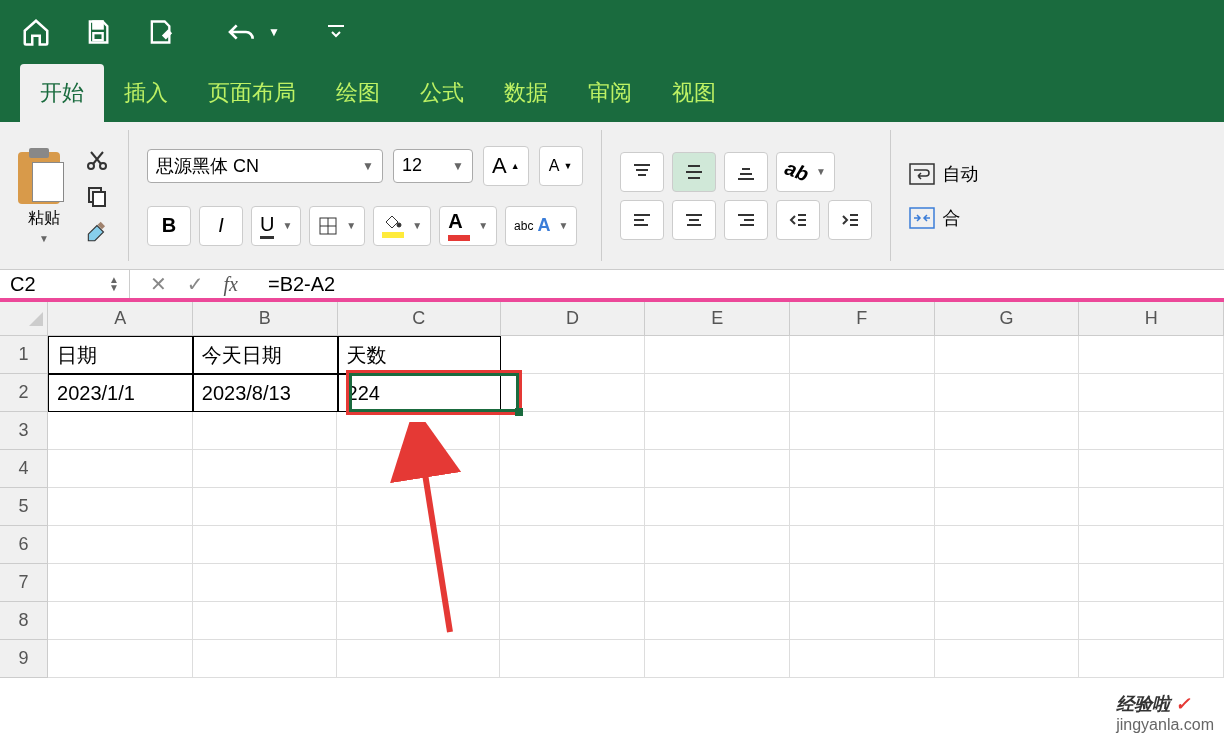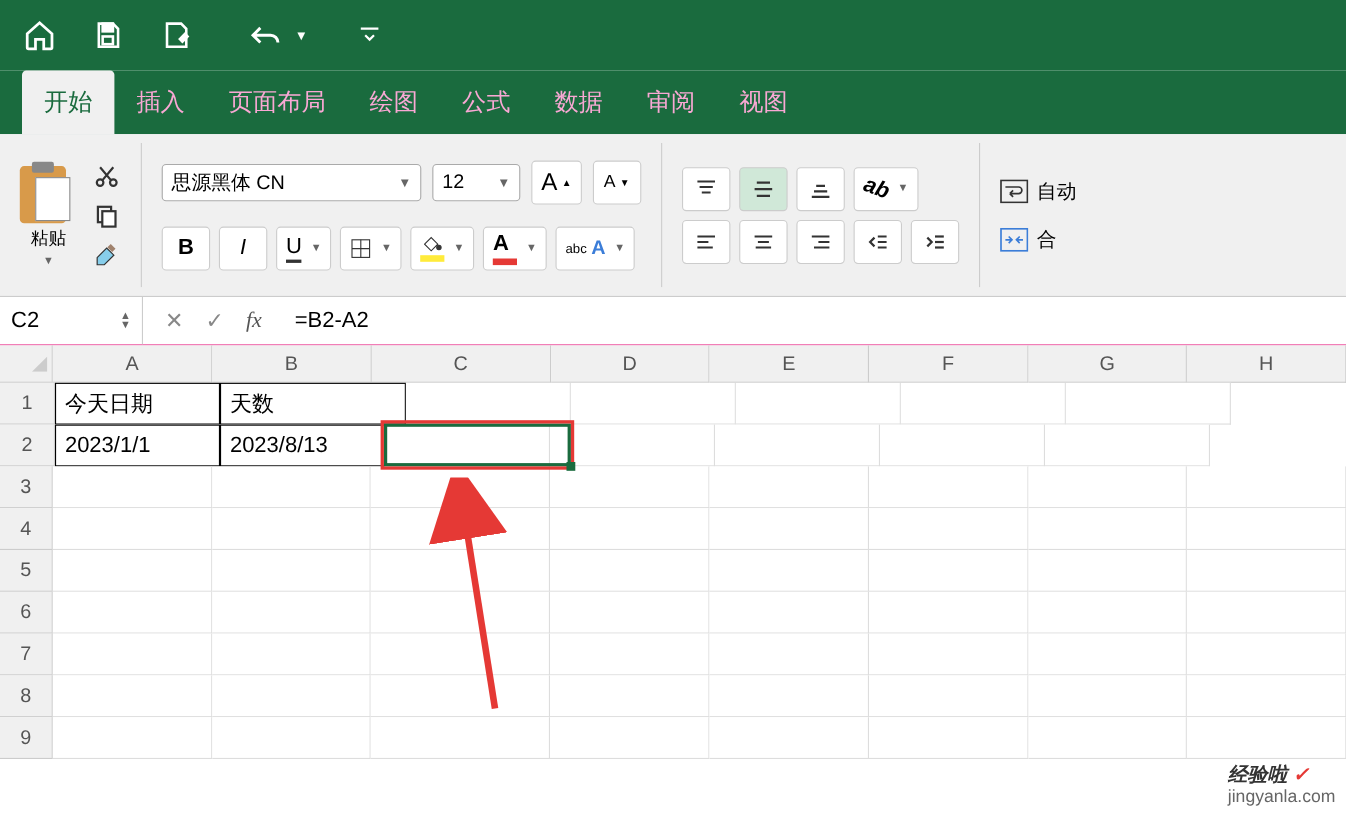--- a/index.html
+++ b/index.html
@@ -4,21 +4,21 @@
 <style>
 * { box-sizing: border-box; margin: 0; padding: 0; font-family: "Microsoft YaHei", Arial, sans-serif; }
 body { background: #fff; width: 1224px; height: 744px; overflow: hidden; position: relative; }
 
 
 .titlebar { background: #1a6b3e; height: 64px; display: flex; align-items: center; padding: 0 20px; gap: 30px; }
 .titlebar .tbicon { width: 32px; height: 32px; display: flex; align-items: center; justify-content: center; color: #fff; cursor: pointer; }
 
 
 .tabbar { background: #1a6b3e; height: 58px; display: flex; align-items: center; padding-left: 20px; }
-.tab { padding: 14px 20px; color: #f9a8d4; font-size: 22px; cursor: pointer; }
+.tab { padding: 14px 20px; color: #bef264; font-size: 22px; cursor: pointer; }
 .tab.active { background: #f0f0f0; color: #1a6b3e; border-radius: 4px 4px 0 0; }
 
 
 .ribbon { background: #f0f0f0; height: 148px; display: flex; border-bottom: 1px solid #ccc; padding: 8px 0; }
 .rgroup { padding: 0 18px; border-right: 1px solid #ccc; display: flex; flex-direction: column; justify-content: center; gap: 20px; height: 100%; }
 .rgroup:last-child { border-right: none; }
 
 .paste-big { display: flex; flex-direction: column; align-items: center; gap: 4px; }
 .paste-icon { width: 52px; height: 56px; position: relative; }
 .clipboard-back { width: 42px; height: 52px; background: #d89a4a; border-radius: 4px; position: absolute; left: 0; top: 4px; }
@@ -41,21 +41,21 @@
 .btn.active { background: #d0e8d8; }
 
 .underline-bar { border-bottom: 3px solid #333; }
 .fill-swatch { width: 22px; height: 6px; background: #ffeb3b; display: block; margin-top: 2px; }
 .color-swatch { width: 22px; height: 6px; background: #e53935; display: block; margin-top: 2px; }
 
 .align-grid { display: flex; flex-direction: column; gap: 8px; }
 .autowrap { display: flex; align-items: center; gap: 8px; font-size: 18px; }
 
 
-.formulabar { height: 44px; border-bottom: 1px solid #ec4899; display: flex; align-items: center; background: #fff; justify-content: flex-end; }
+.formulabar { height: 32px; border-bottom: 4px solid #ec4899; display: flex; align-items: center; background: #fff; justify-content: flex-end; }
 .namebox { width: 130px; height: 100%; border-right: 1px solid #ccc; display: flex; align-items: center; padding: 0 10px; font-size: 20px; position: relative; }
 .namebox .stepper { margin-left: auto; font-size: 10px; color: #666; display: flex; flex-direction: column; line-height: 8px; }
 .fbicons { display: flex; gap: 20px; padding: 0 20px; color: #888; font-size: 20px; align-items: center; }
 .fx { font-style: italic; font-family: Georgia, serif; color: #555; }
 .formula-input { flex: 1; padding: 0 10px; font-size: 20px; }
 
 
 .sheet { position: relative; }
 .headrow { display: flex; height: 34px; }
 .corner { width: 50px; height: 34px; background: #f0f0f0; border-right: 1px solid #ccc; border-bottom: 1px solid #ccc; display: flex; align-items: center; justify-content: flex-end; padding-right: 4px; }
@@ -121,21 +121,21 @@
   <div class="tab">页面布局</div>
   <div class="tab">绘图</div>
   <div class="tab">公式</div>
   <div class="tab">数据</div>
   <div class="tab">审阅</div>
   <div class="tab">视图</div>
 </div>
 
 <div class="ribbon">
   <div class="rgroup">
-    <div style="display:flex;gap:14px;align-items:flex-start">
+    <div style="display:flex;gap:14px;align-items:center">
       <div class="paste-big">
         <div class="paste-icon">
           <div class="clipboard-back"></div>
           <div class="clipboard-front"></div>
           <div class="clipboard-clip"></div>
         </div>
         <span class="paste-label">粘贴</span>
         <span style="font-size:10px;color:#666">▼</span>
       </div>
       <div class="mini-col">
@@ -342,32 +342,34 @@
     <div class="colh wide">C</div>
     <div class="colh">D</div>
     <div class="colh">E</div>
     <div class="colh">F</div>
     <div class="colh">G</div>
     <div class="colh">H</div>
   </div>
 
   <div class="row">
     <div class="rowh">1</div>
+    <div class="cell bordered">日期</div>
     <div class="cell bordered">今天日期</div>
     <div class="cell wide bordered">天数</div>
     <div class="cell"></div>
     <div class="cell"></div>
     <div class="cell"></div>
     <div class="cell"></div>
     <div class="cell"></div>
   </div>
   <div class="row">
     <div class="rowh">2</div>
     <div class="cell bordered">2023/1/1</div>
     <div class="cell bordered">2023/8/13</div>
+    <div class="cell wide bordered">224</div>
     <div class="cell"></div>
     <div class="cell"></div>
     <div class="cell"></div>
     <div class="cell"></div>
     <div class="cell"></div>
   </div>
   <div class="row">
       <div class="rowh">3</div>
       <div class="cell"></div>
       <div class="cell"></div>

